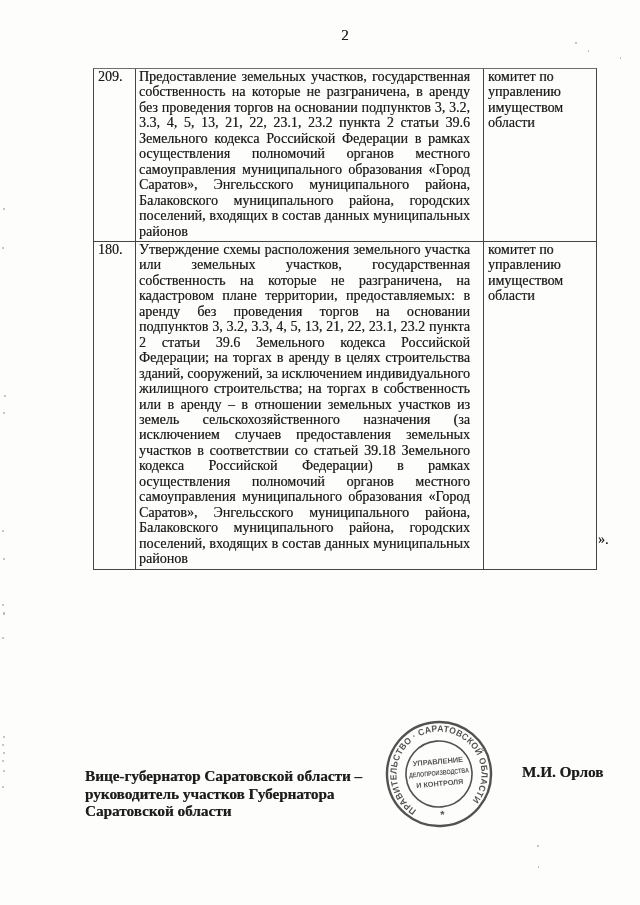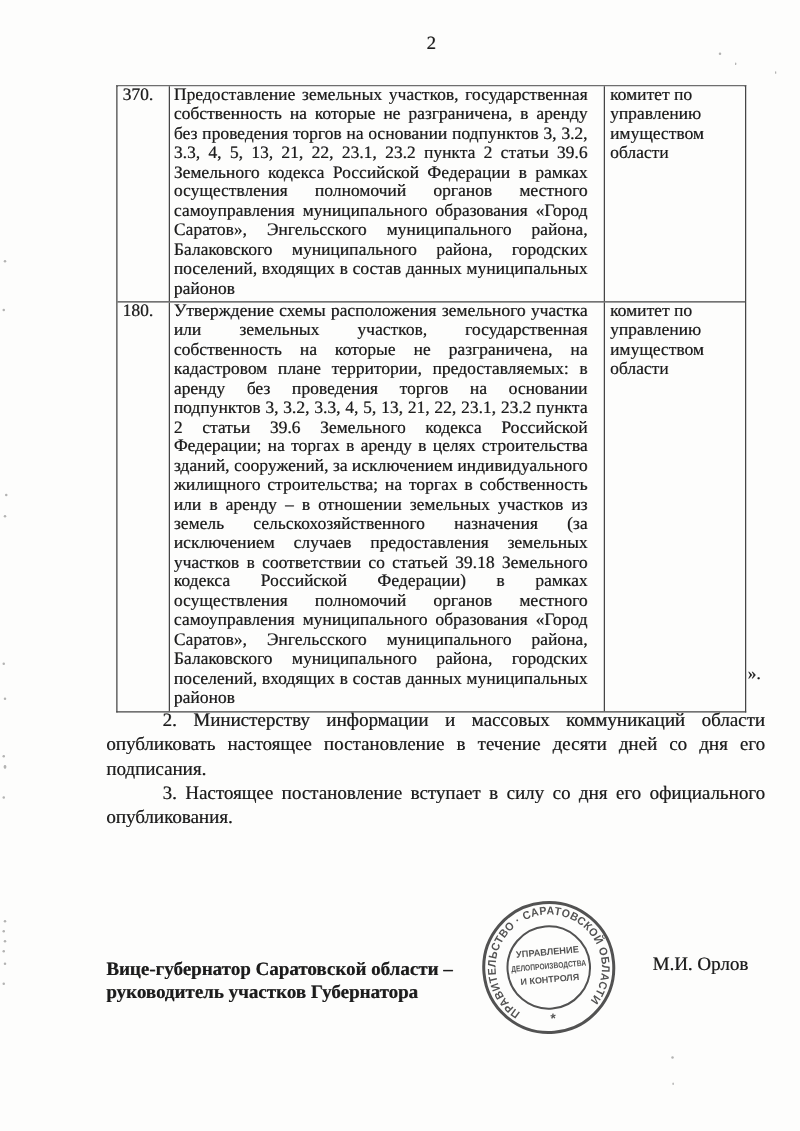--- a/index.html
+++ b/index.html
@@ -54,21 +54,21 @@
   }
   .body-text p{ margin:0; text-indent:45px; }
 
   
   .sig-title{
     position:absolute; left:85px; top:731px; width:330px;
     font-size:15.2px; font-weight:bold; line-height:17.6px;margin-top:36px;
   }
   .sig-name{
     position:absolute; left:522px; top:763px;
-    font-size:15.2px; font-weight:normal;
+    font-size:15.2px; font-weight:bold;
   }
 
   
   .stamp{
     position:absolute; left:384px; top:719px; width:110px; height:110px;
     opacity:0.82;
   }
 
   
   .speck{ position:absolute; background:rgba(40,40,40,0.35); width:2px; height:2px; border-radius:1px; }
@@ -85,41 +85,38 @@
 </style>
 </head>
 <body>
 
 <div class="page">
 
   <div class="page-number ink">2</div>
 
   <div class="doc-table">
     <div class="t-row r1">
-      <div class="cell cell-num ink">370.</div>
+      <div class="cell cell-num ink">209.</div>
       <div class="cell cell-desc ink">Предоставление земельных участков, государственная собственность на которые не разграничена, в аренду без проведения торгов на основании подпунктов 3, 3.2, 3.3, 4, 5, 13, 21, 22, 23.1, 23.2 пункта 2 статьи 39.6 Земельного кодекса Российской Федерации в рамках осуществления полномочий органов местного самоуправления муниципального образования «Город Саратов», Энгельсского муниципального района, Балаковского муниципального района, городских поселений, входящих в состав данных муниципальных районов</div>
       <div class="cell cell-exec ink">комитет по управлению имуществом области</div>
     </div>
     <div class="t-row r2">
       <div class="cell cell-num ink">180.</div>
       <div class="cell cell-desc ink">Утверждение схемы расположения земельного участка или земельных участков, государственная собственность на которые не разграничена, на кадастровом плане территории, предоставляемых: в аренду без проведения торгов на основании подпунктов 3, 3.2, 3.3, 4, 5, 13, 21, 22, 23.1, 23.2 пункта 2 статьи 39.6 Земельного кодекса Российской Федерации; на торгах в аренду в целях строительства зданий, сооружений, за исключением индивидуального жилищного строительства; на торгах в собственность или в аренду – в отношении земельных участков из земель сельскохозяйственного назначения (за исключением случаев предоставления земельных участков в соответствии со статьей 39.18 Земельного кодекса Российской Федерации) в рамках осуществления полномочий органов местного самоуправления муниципального образования «Город Саратов», Энгельсского муниципального района, Балаковского муниципального района, городских поселений, входящих в состав данных муниципальных районов</div>
       <div class="cell cell-exec ink">комитет по управлению имуществом области</div>
     </div>
   </div>
 
   <div class="closing-quote ink">».</div>
 
-  <div class="body-text">
-    <p class="ink">2. Министерству информации и массовых коммуникаций области опубликовать настоящее постановление в течение десяти дней со дня его подписания.</p>
-    <p class="ink">3. Настоящее постановление вступает в силу со дня его официального опубликования.</p>
-  </div>
 
   <div class="sig-title">
     <div class="ink">Вице-губернатор Саратовской области –</div>
     <div class="ink">руководитель участков Губернатора</div>
+    <div class="ink">Саратовской области</div>
   </div>
 
   <div class="sig-name ink">М.И. Орлов</div>
 
   <svg class="stamp" viewBox="0 0 110 110" xmlns="http://www.w3.org/2000/svg">
     <g transform="rotate(-5 55 55)" fill="none" stroke="#2d2d2d">
       <circle cx="55" cy="55" r="52" stroke-width="2.4"></circle>
       <circle cx="55" cy="55" r="33" stroke-width="1.6"></circle>
       <path id="ringPath" d="M 29.4 89 A 42.5 42.5 0 1 1 80.6 89" stroke="none"></path>
       <text fill="#2d2d2d" stroke="none" font-family="Liberation Sans, sans-serif" font-size="9" font-weight="bold" letter-spacing="0.4" textLength="205" lengthAdjust="spacingAndGlyphs">

